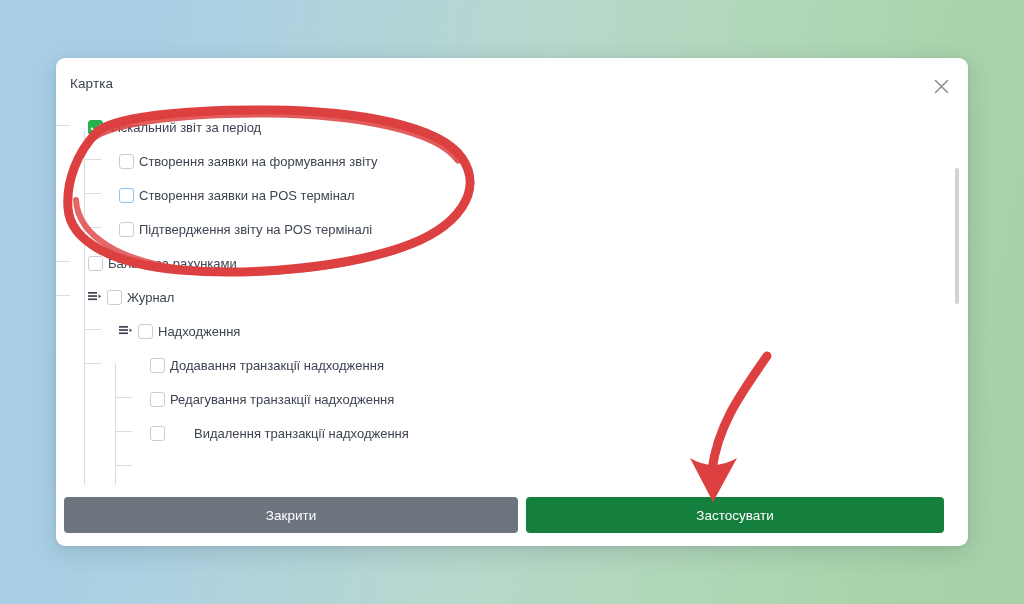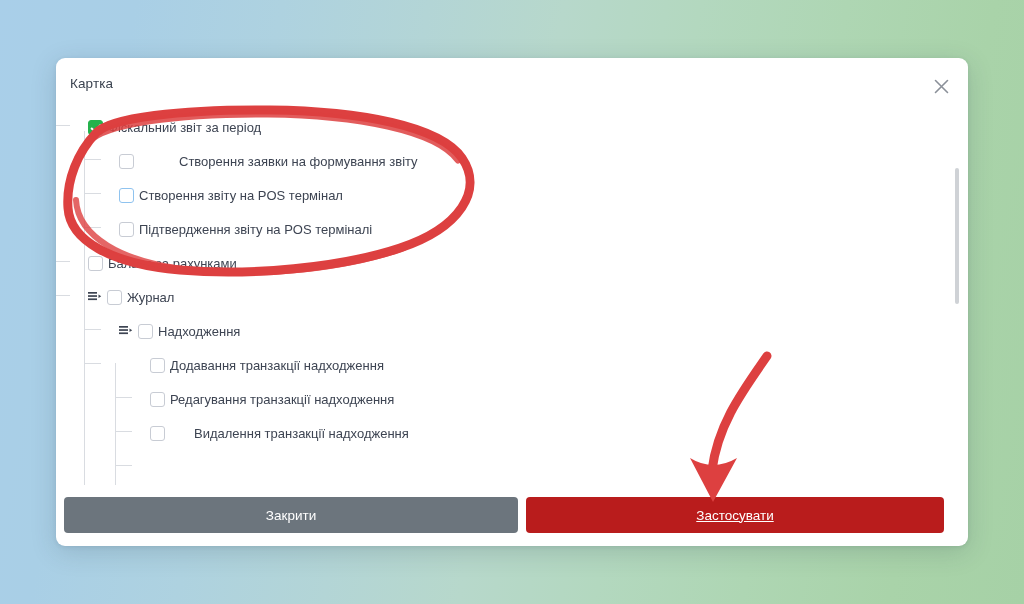--- a/index.html
+++ b/index.html
@@ -183,22 +183,21 @@
     display: flex;
     align-items: center;
     justify-content: center;
   }
   .btn-close {
     flex: 0 0 454px;
     background: #6c757d;
   }
   .btn-apply {
     flex: 1 1 auto;
-    background: #b91c1c;
-    text-decoration: underline;
+    background: #15803d;
   }
 
   
   .annot {
     position: absolute;
     left: 0;
     top: 0;
     width: 1024px;
     height: 604px;
     pointer-events: none;
@@ -220,28 +219,28 @@
       </div>
     </div>
 
     <div class="tree-wrap">
       <div class="tree" id="tree">
           <div class="node" style="padding-left: 18px;">
             <span class="cb checked"></span>
             <span class="node-label">Фіскальний звіт за період</span>
           </div>
           <div class="hline" style="left: -3px; top: 17px;"></div>
-          <div class="node" style="padding-left: 49px; gap: 40px;">
+          <div class="node" style="padding-left: 49px;">
             <span class="cb"></span>
             <span class="node-label">Створення заявки на формування звіту</span>
           </div>
           <div class="hline" style="left: 28px; top: 51px;"></div>
           <div class="node" style="padding-left: 49px;">
             <span class="cb focus"></span>
-            <span class="node-label">Створення звіту на POS термінал</span>
+            <span class="node-label">Створення заявки на POS термінал</span>
           </div>
           <div class="hline" style="left: 28px; top: 85px;"></div>
           <div class="node" style="padding-left: 49px;">
             <span class="cb"></span>
             <span class="node-label">Підтвердження звіту на POS терміналі</span>
           </div>
           <div class="hline" style="left: 28px; top: 119px;"></div>
           <div class="node" style="padding-left: 18px;">
             <span class="cb"></span>
             <span class="node-label">Баланс за рахунками</span>

